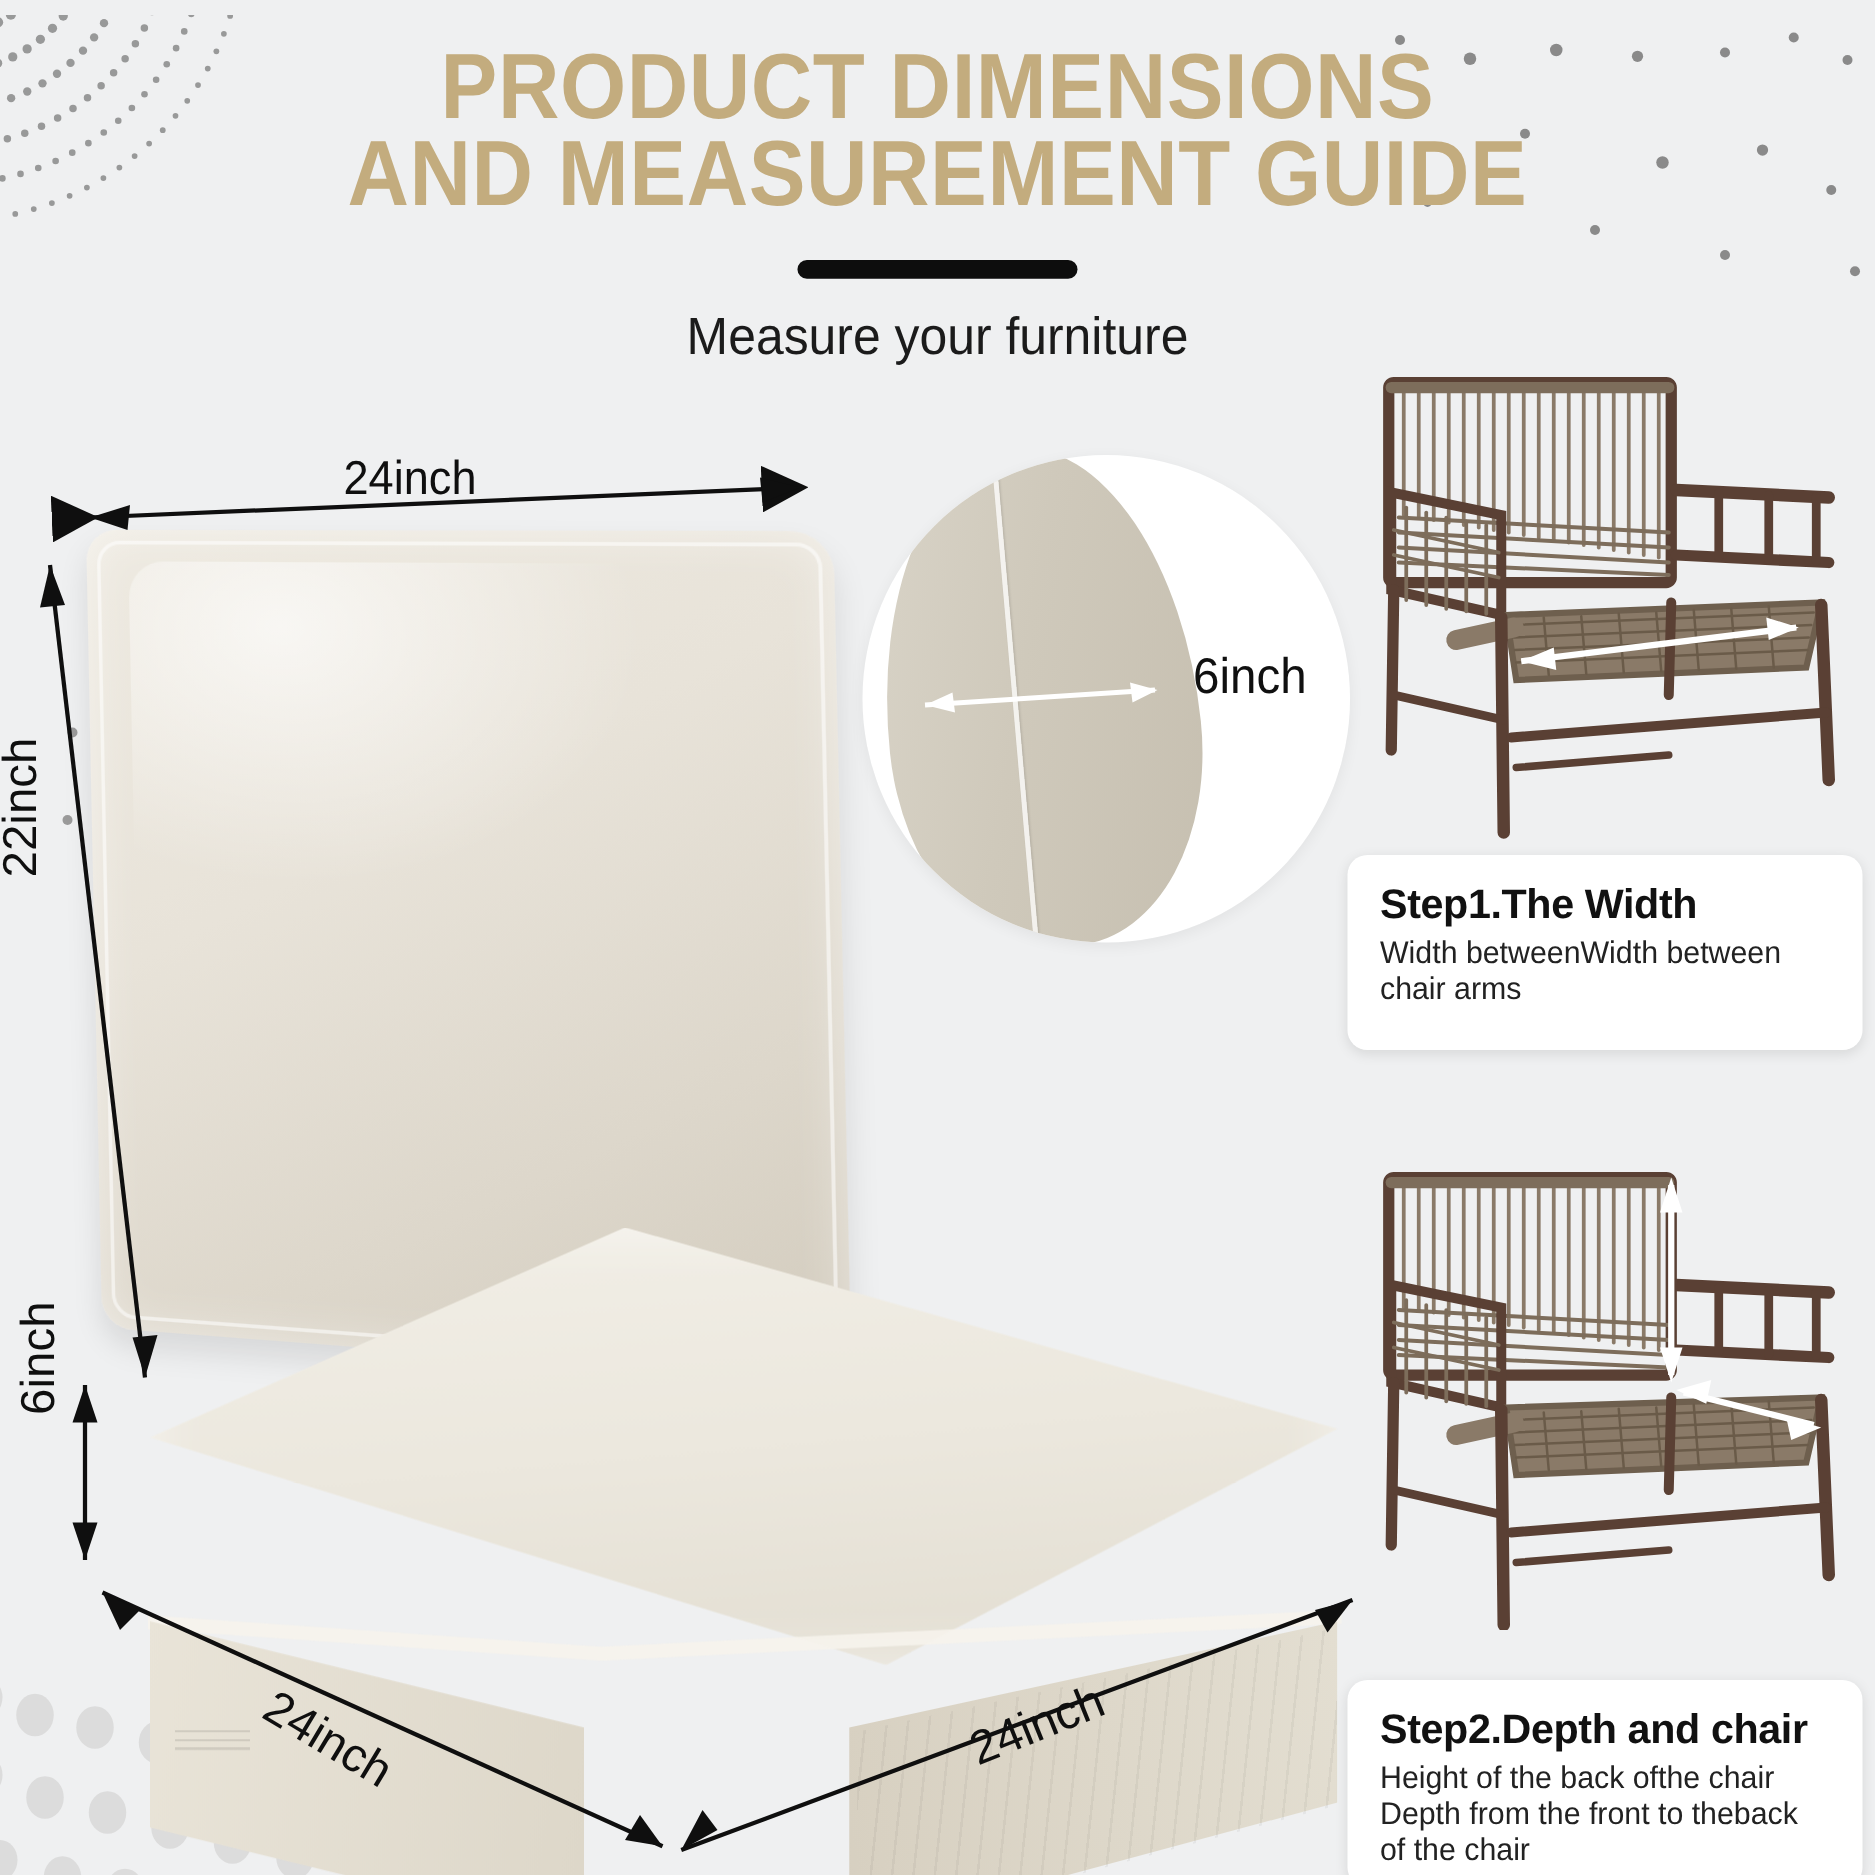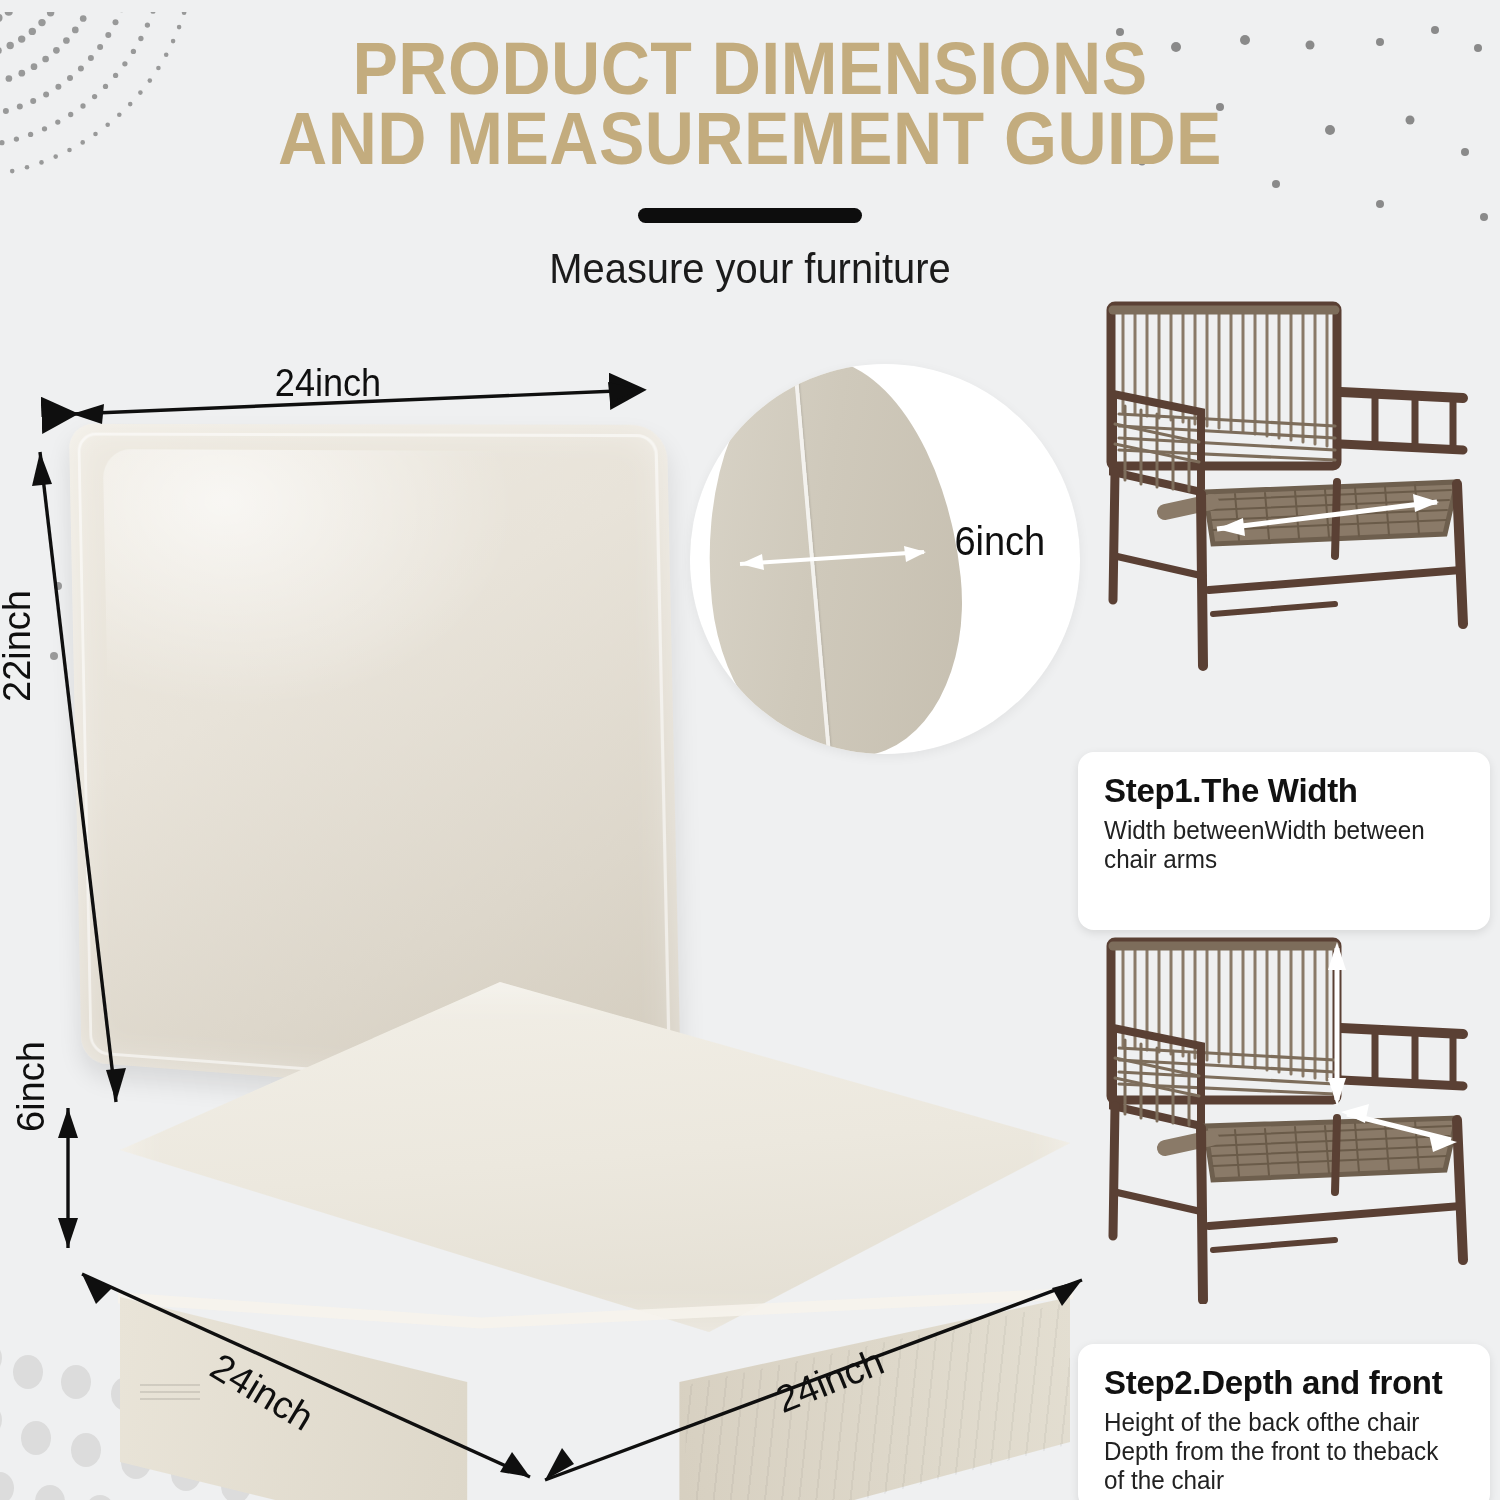--- a/index.html
+++ b/index.html
@@ -136,21 +136,21 @@
   .chair{position:absolute;width:400px;height:390px;}
   .chair1{left:1085px;top:282px;}
   .chair2{left:1085px;top:902px;}
 
   .step-card{
     position:absolute;left:1078px;width:412px;
     background:#ffffff;border-radius:16px;
     box-shadow:0 3px 10px rgba(0,0,0,.10);
     padding:20px 24px 24px 26px;box-sizing:border-box;
   }
-  .card1{top:740px;height:178px;}
+  .card1{top:672px;height:156px;}
   .card2{top:1332px;height:166px;}
   .step-title{font-size:33px;font-weight:700;color:#111;letter-spacing:-.3px;margin:0 0 6px 0;}
   .step-body{font-size:25px;font-weight:400;color:#222;line-height:1.16;white-space:pre-line;transform:scaleX(.97);transform-origin:left top;}
 </style>
 </head>
 <body>
 
 <div class="page">
 
   <svg class="dots-radial" viewBox="0 0 330 300">
@@ -591,19 +591,19 @@
     </g>
 
     <g>
       <line x1="262" y1="200" x2="366" y2="226" stroke="#ffffff" stroke-width="5"></line>
       <polygon points="256,198 284,190 280,209" fill="#ffffff"></polygon>
       <polygon points="372,228 344,220 348,238" fill="#ffffff"></polygon>
     </g>
   </svg>
 
   <div class="step-card card2">
-    <div class="step-title">Step2.Depth and front</div>
+    <div class="step-title">Step2.Depth and chair</div>
     <div class="step-body">Height of the back ofthe chair
 Depth from the front to theback
 of the chair</div>
   </div>
 
 </div>
 
 </body></html>

